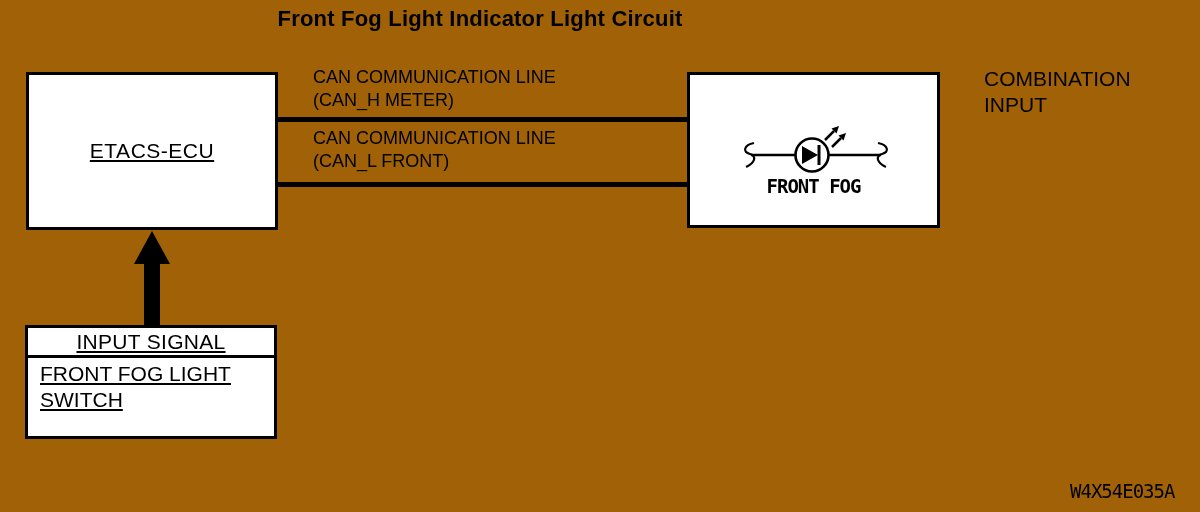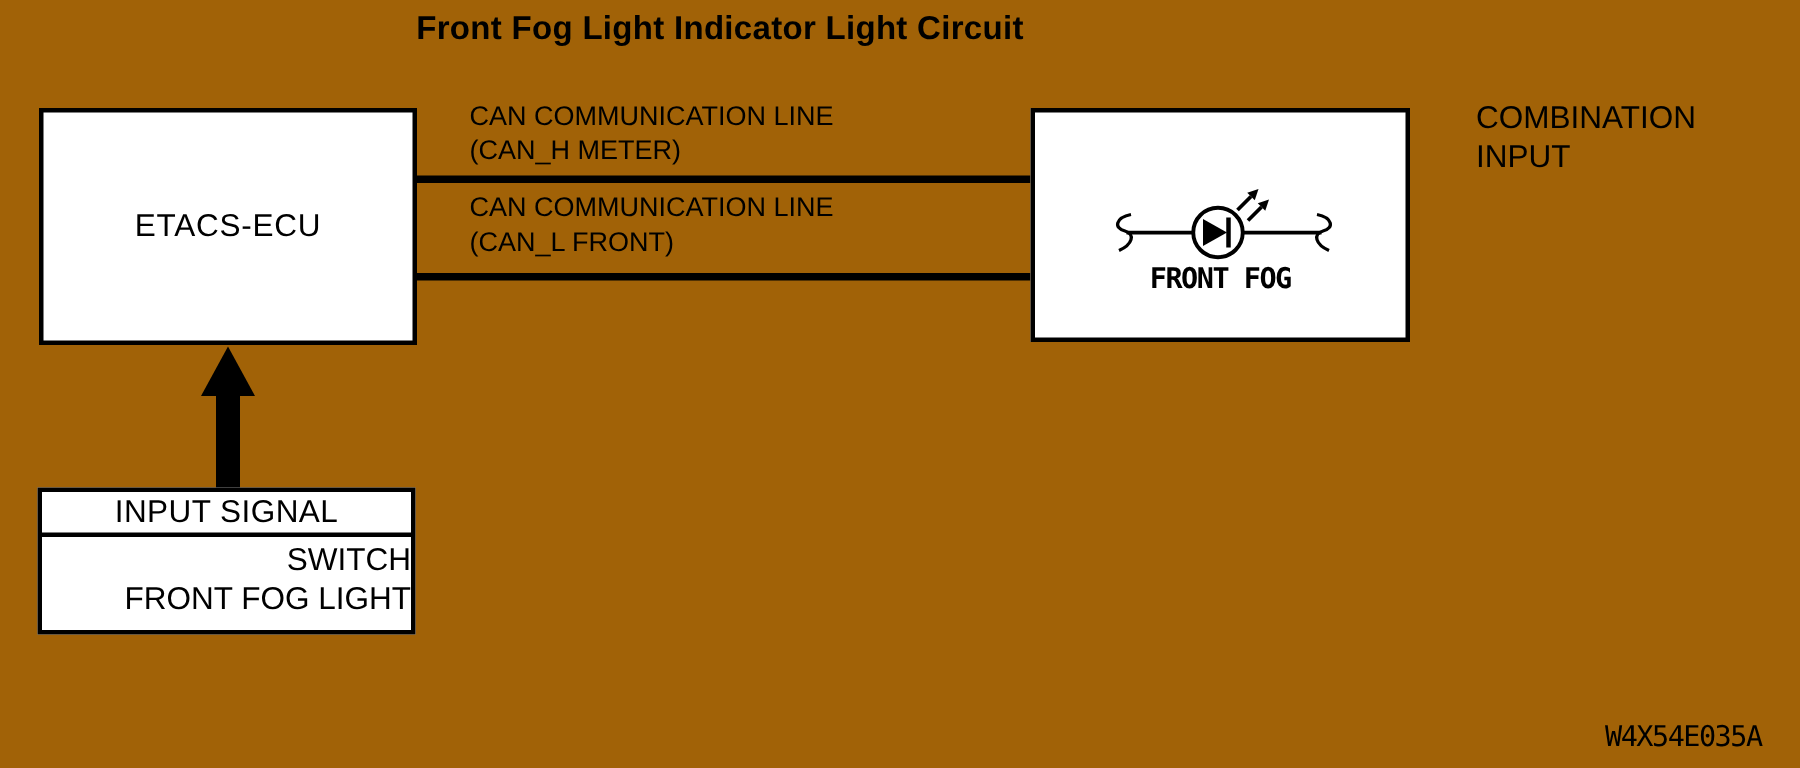--- a/index.html
+++ b/index.html
@@ -12,21 +12,21 @@
   }
   .stage { position: relative; width: 1200px; height: 512px; background: #a16207; padding-left: 24px; }
 
   .title {
     position: absolute; left: 480px; top: 6px;
     transform: translateX(-50%);
     font-size: 22px; font-weight: bold; white-space: nowrap;
     letter-spacing: 0.2px;
   }
 
-  .box { position: absolute; border: 3px solid #000; background: #fff; }
+  .box { position: absolute; border: 3px solid #000; background: #fff; text-decoration: underline; }
 
   .etacs-box {
     left: 26px; top: 72px; width: 252px; height: 158px;
     display: flex; align-items: center; justify-content: center;
   }
   .etacs-box .label { font-size: 21px; letter-spacing: 0.5px; }
 
   .can-line { position: absolute; left: 278px; width: 409px; height: 5px; background: #000; }
   .can-line.h { top: 117px; }
   .can-line.l { top: 182px; }
@@ -48,21 +48,21 @@
     white-space: pre;
   }
 
   .meter-label {
     position: absolute; left: 948px; top: 66px;
     font-size: 21px; line-height: 26px; margin-left: 36px;
   }
 
   .arrow-svg { position: absolute; left: 130px; top: 228px; }
 
-  .input-box { left: 25px; top: 325px; width: 252px; height: 98px; text-align: right; }
+  .input-box { left: 25px; top: 325px; width: 252px; height: 114px; }
   .input-header {
     height: 30px; border-bottom: 3px solid #000;
     display: flex; align-items: center; justify-content: center;
     font-size: 21px; white-space: nowrap; letter-spacing: 0.3px;
   }
   .input-body {
     padding: 3px 0 0 12px;
     font-size: 21px; line-height: 26px;
   }
 
@@ -125,20 +125,20 @@
   </div>
 
   <svg class="arrow-svg" width="44" height="100" viewBox="0 0 44 100">
     <polygon points="22,3 4,36 40,36" fill="#000"></polygon>
     <rect x="14" y="30" width="16" height="68" fill="#000"></rect>
   </svg>
 
   <div class="box input-box">
     <div class="input-header">INPUT SIGNAL</div>
     <div class="input-body">
+      <div>FRONT FOG LIGHT</div>
       <div>SWITCH</div>
-      <div>FRONT FOG LIGHT</div>
     </div>
   </div>
 
   <div class="figure-code">W4X54E035A</div>
 
 </div>
 
 </body></html>

